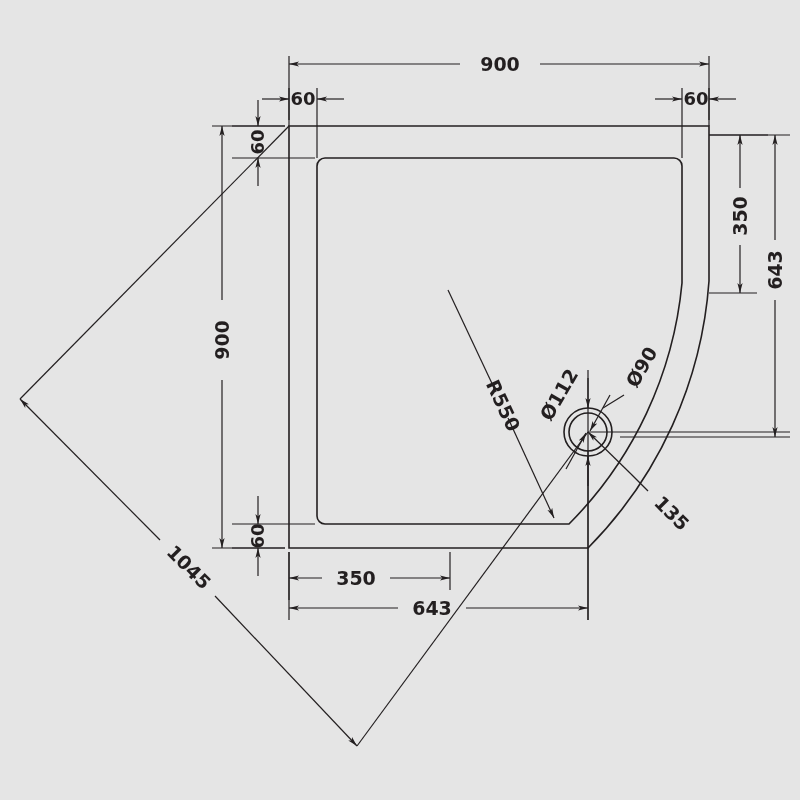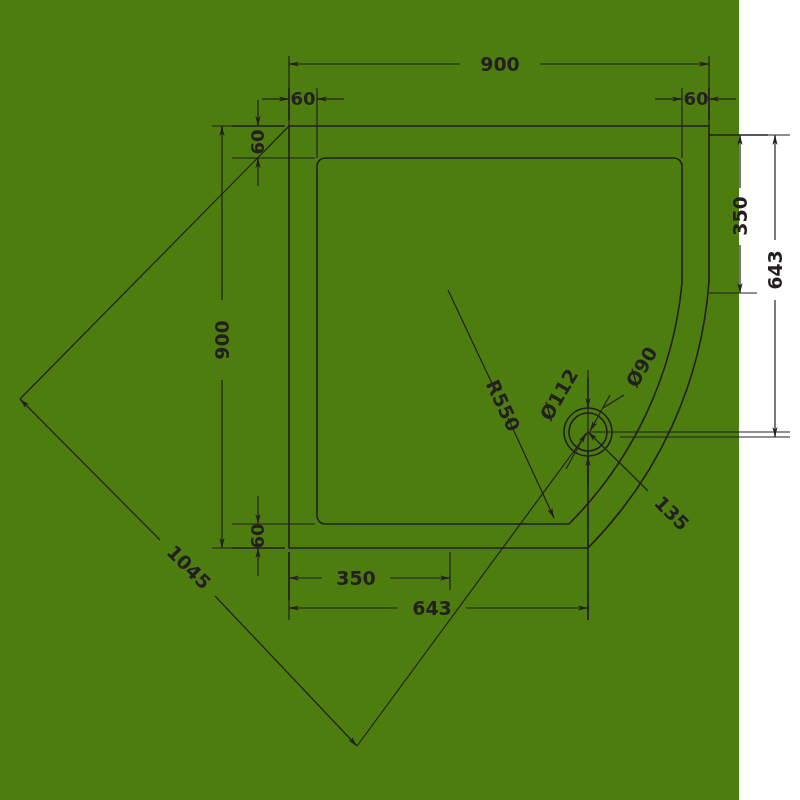--- a/index.html
+++ b/index.html
@@ -8,23 +8,23 @@
     background: #ffffff;
   }
   body {
     width: 800px;
     height: 800px;
     font-family: "Liberation Sans", sans-serif;
     overflow: hidden;
   }
   #drawing-root {
     position: relative;
-    width: 739px;
+    width: 800px;
     height: 800px;
-    background: #4d7c0f;
+    background: #e5e5e5;
   }
   svg#tech-drawing {
     display: block;
     width: 800px;
     height: 800px;
   }
   .part-line {
     fill: none;
     stroke: #231f20;
     stroke-width: 1.6;

